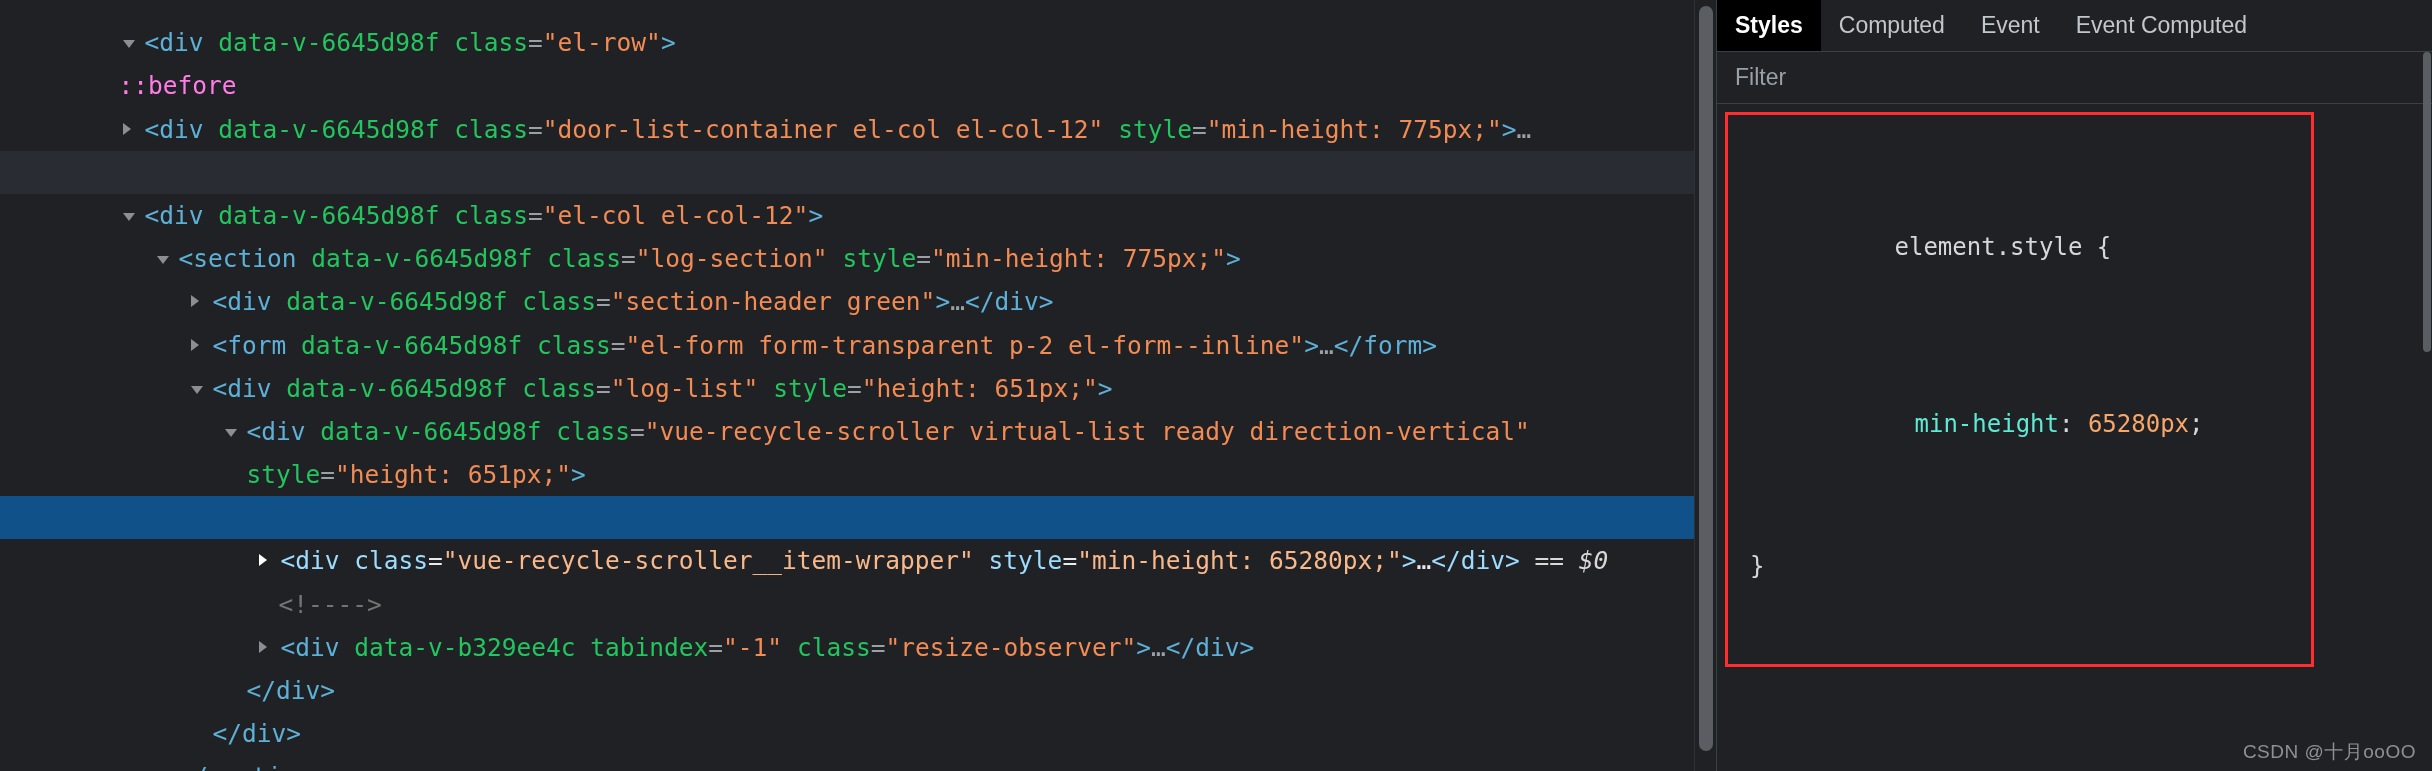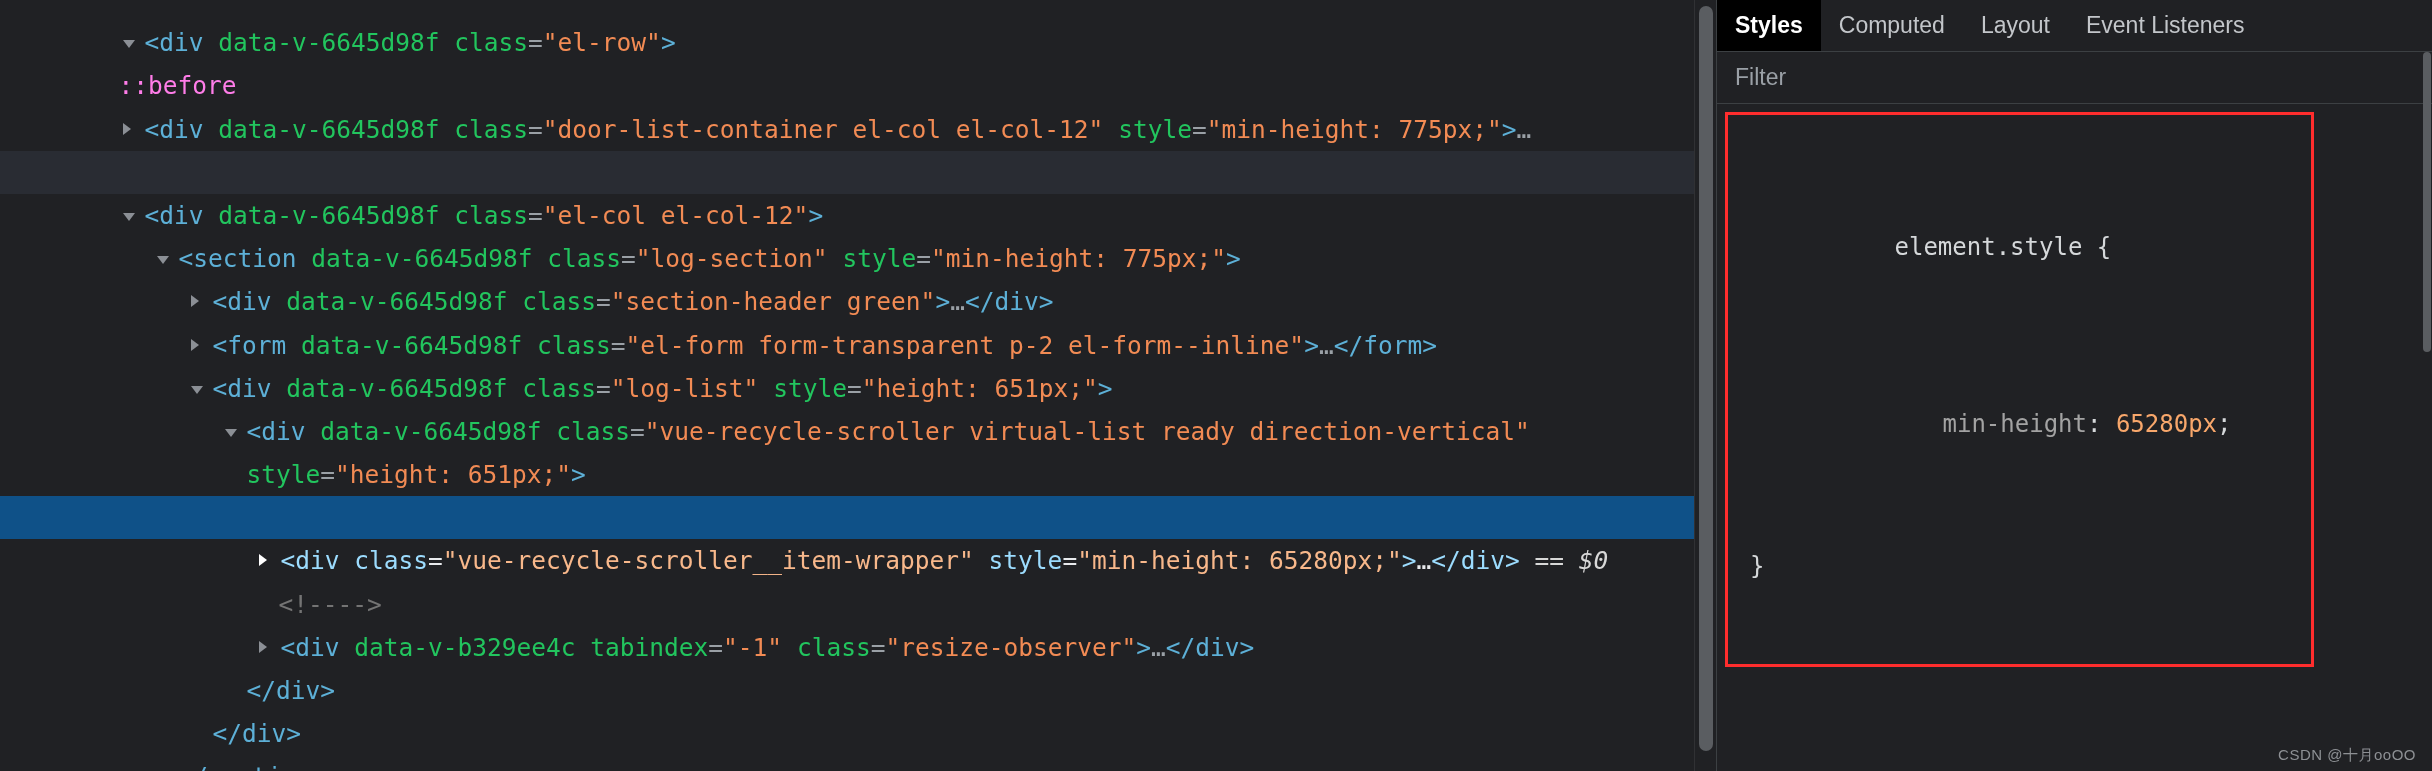--- a/index.html
+++ b/index.html
@@ -140,21 +140,21 @@
     position: relative;
     padding: 4px 0 4px 0;
     white-space: pre;
     border-bottom: 1px solid #2b2d30;
   }
   .srule.boxed {
     border: 3px solid #ff2d2d;
     border-bottom: 3px solid #ff2d2d;
   }
   .sel { color: #d5d8da; }
-  .prop { color: #a3a3a3; margin-left: 28px; }
+  .prop { color: #5eead4; }
   .pval { color: #f8a76b; text-align: center; }
   .brace { color: #d5d8da; }
   .indent1 { padding-left: 42px; }
   .indent0 { padding-left: 22px; }
 
   
   #styles-scroll {
     position: absolute;
     right: 0; top: 52px;
     width: 10px; height: 719px;
@@ -182,21 +182,21 @@
     border-bottom: 15px solid #9aa0a6;
   }
 
   
   #watermark {
     position: absolute;
     right: 16px;
     bottom: 6px;
     color: #8d9094;
     font-family: "Liberation Sans", sans-serif;
-    font-size: 15px;
+    font-size: 19px;
     letter-spacing: .5px;
   }
 </style>
 </head>
 <body>
 
 <div id="app">
 
   <div id="dom-panel">
 
@@ -288,24 +288,24 @@
   <div id="styles-panel">
 
     <div id="styles-tabs">
       <div class="stab active">
           <span>Styles</span>
         </div>
       <div class="stab">
           <span>Computed</span>
         </div>
       <div class="stab">
-          <span>Layout</span>
+          <span>Event</span>
         </div>
       <div class="stab">
-          <span>Event Listeners</span>
+          <span>Event Computed</span>
         </div>
     </div>
 
     <div id="filter-row">
       <input id="filter-input" type="text" placeholder="Filter" style="">
     </div>
 
     <div id="styles-body">
 
       <div class="srule boxed" style="margin:6px 118px 0 8px;padding:8px 0 8px 0;">

